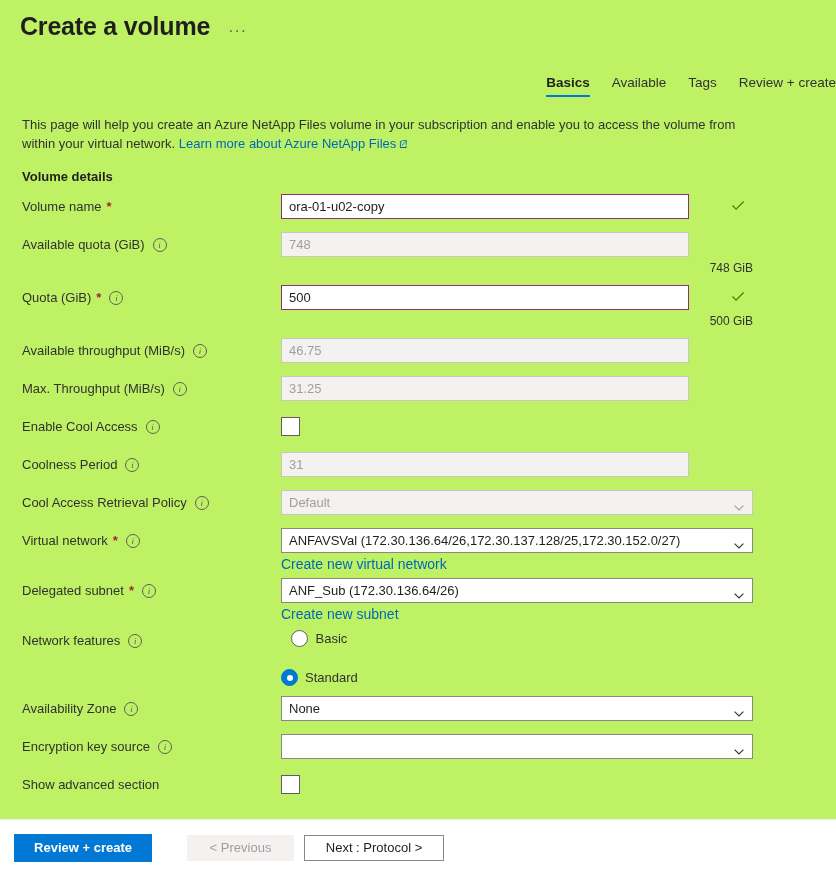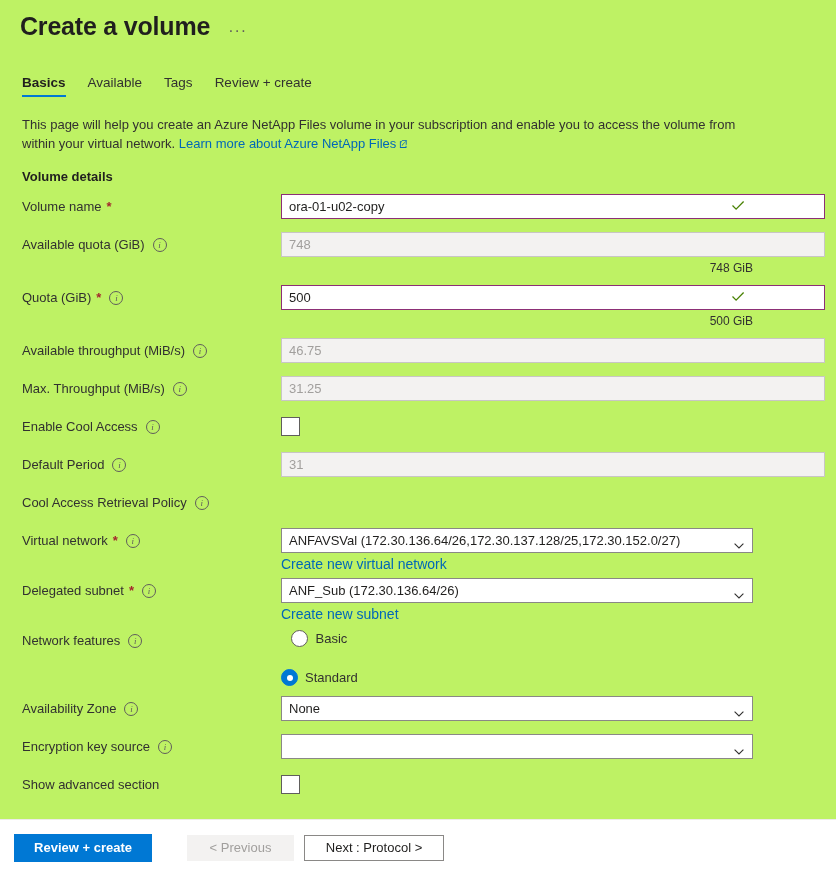--- a/index.html
+++ b/index.html
@@ -41,20 +41,21 @@
   }
 
   
   .tabs {
     display: flex;
     align-items: flex-end;
     gap: 22px;
     padding: 0 0 0 22px;
     margin-top: 28px;
     height: 28px;
+    justify-content: flex-end;
   }
   .tab {
     font-size: 13.5px;
     color: #323130;
     padding-bottom: 7px;
     cursor: pointer;
     position: relative;
     white-space: nowrap;
   }
   .tab.active {
@@ -136,21 +137,21 @@
     font-style: italic;
     font-family: "Liberation Serif", serif;
     line-height: 1;
     margin-left: 4px;
     cursor: pointer;
     flex: 0 0 auto;
   }
   .field { flex: 0 0 auto; }
 
   .input {
-    width: 544px;
+    width: 408px;
     height: 25px;
     border: 1px solid #8a8886;
     background: #ffffff;
     font-size: 13px;
     color: #201f1e;
     padding: 0 26px 0 7px;
     font-family: "Liberation Sans", sans-serif;
     outline: none;
     display: block;
   }
@@ -415,32 +416,42 @@
         <span>Enable Cool Access</span>
         <span class="info-icon">i</span>
       </div>
       <div class="field">
         <span class="checkbox"></span>
       </div>
     </div>
 
     <div class="row">
       <div class="label">
-        <span>Default Period</span>
+        <span>Coolness Period</span>
         <span class="info-icon">i</span>
       </div>
       <div class="field">
         <input class="input disabled" disabled="" value="31" style="">
       </div>
     </div>
 
     <div class="row">
       <div class="label">
         <span>Cool Access Retrieval Policy</span>
         <span class="info-icon">i</span>
+      </div>
+      <div class="field">
+        <div class="select-wrap">
+          <div class="select disabled">Default</div>
+          <span class="chev">
+            <svg viewBox="0 0 10 6" width="10" height="6">
+                <path d="M0.6 0.6L5 5 9.4 0.6" fill="none" stroke="#a19f9d" stroke-width="1.1"></path>
+              </svg>
+          </span>
+        </div>
       </div>
     </div>
 
     <div class="row tight">
       <div class="label">
         <span>Virtual network</span>
         <span class="req">*</span>
         <span class="info-icon">i</span>
       </div>
       <div class="field">

